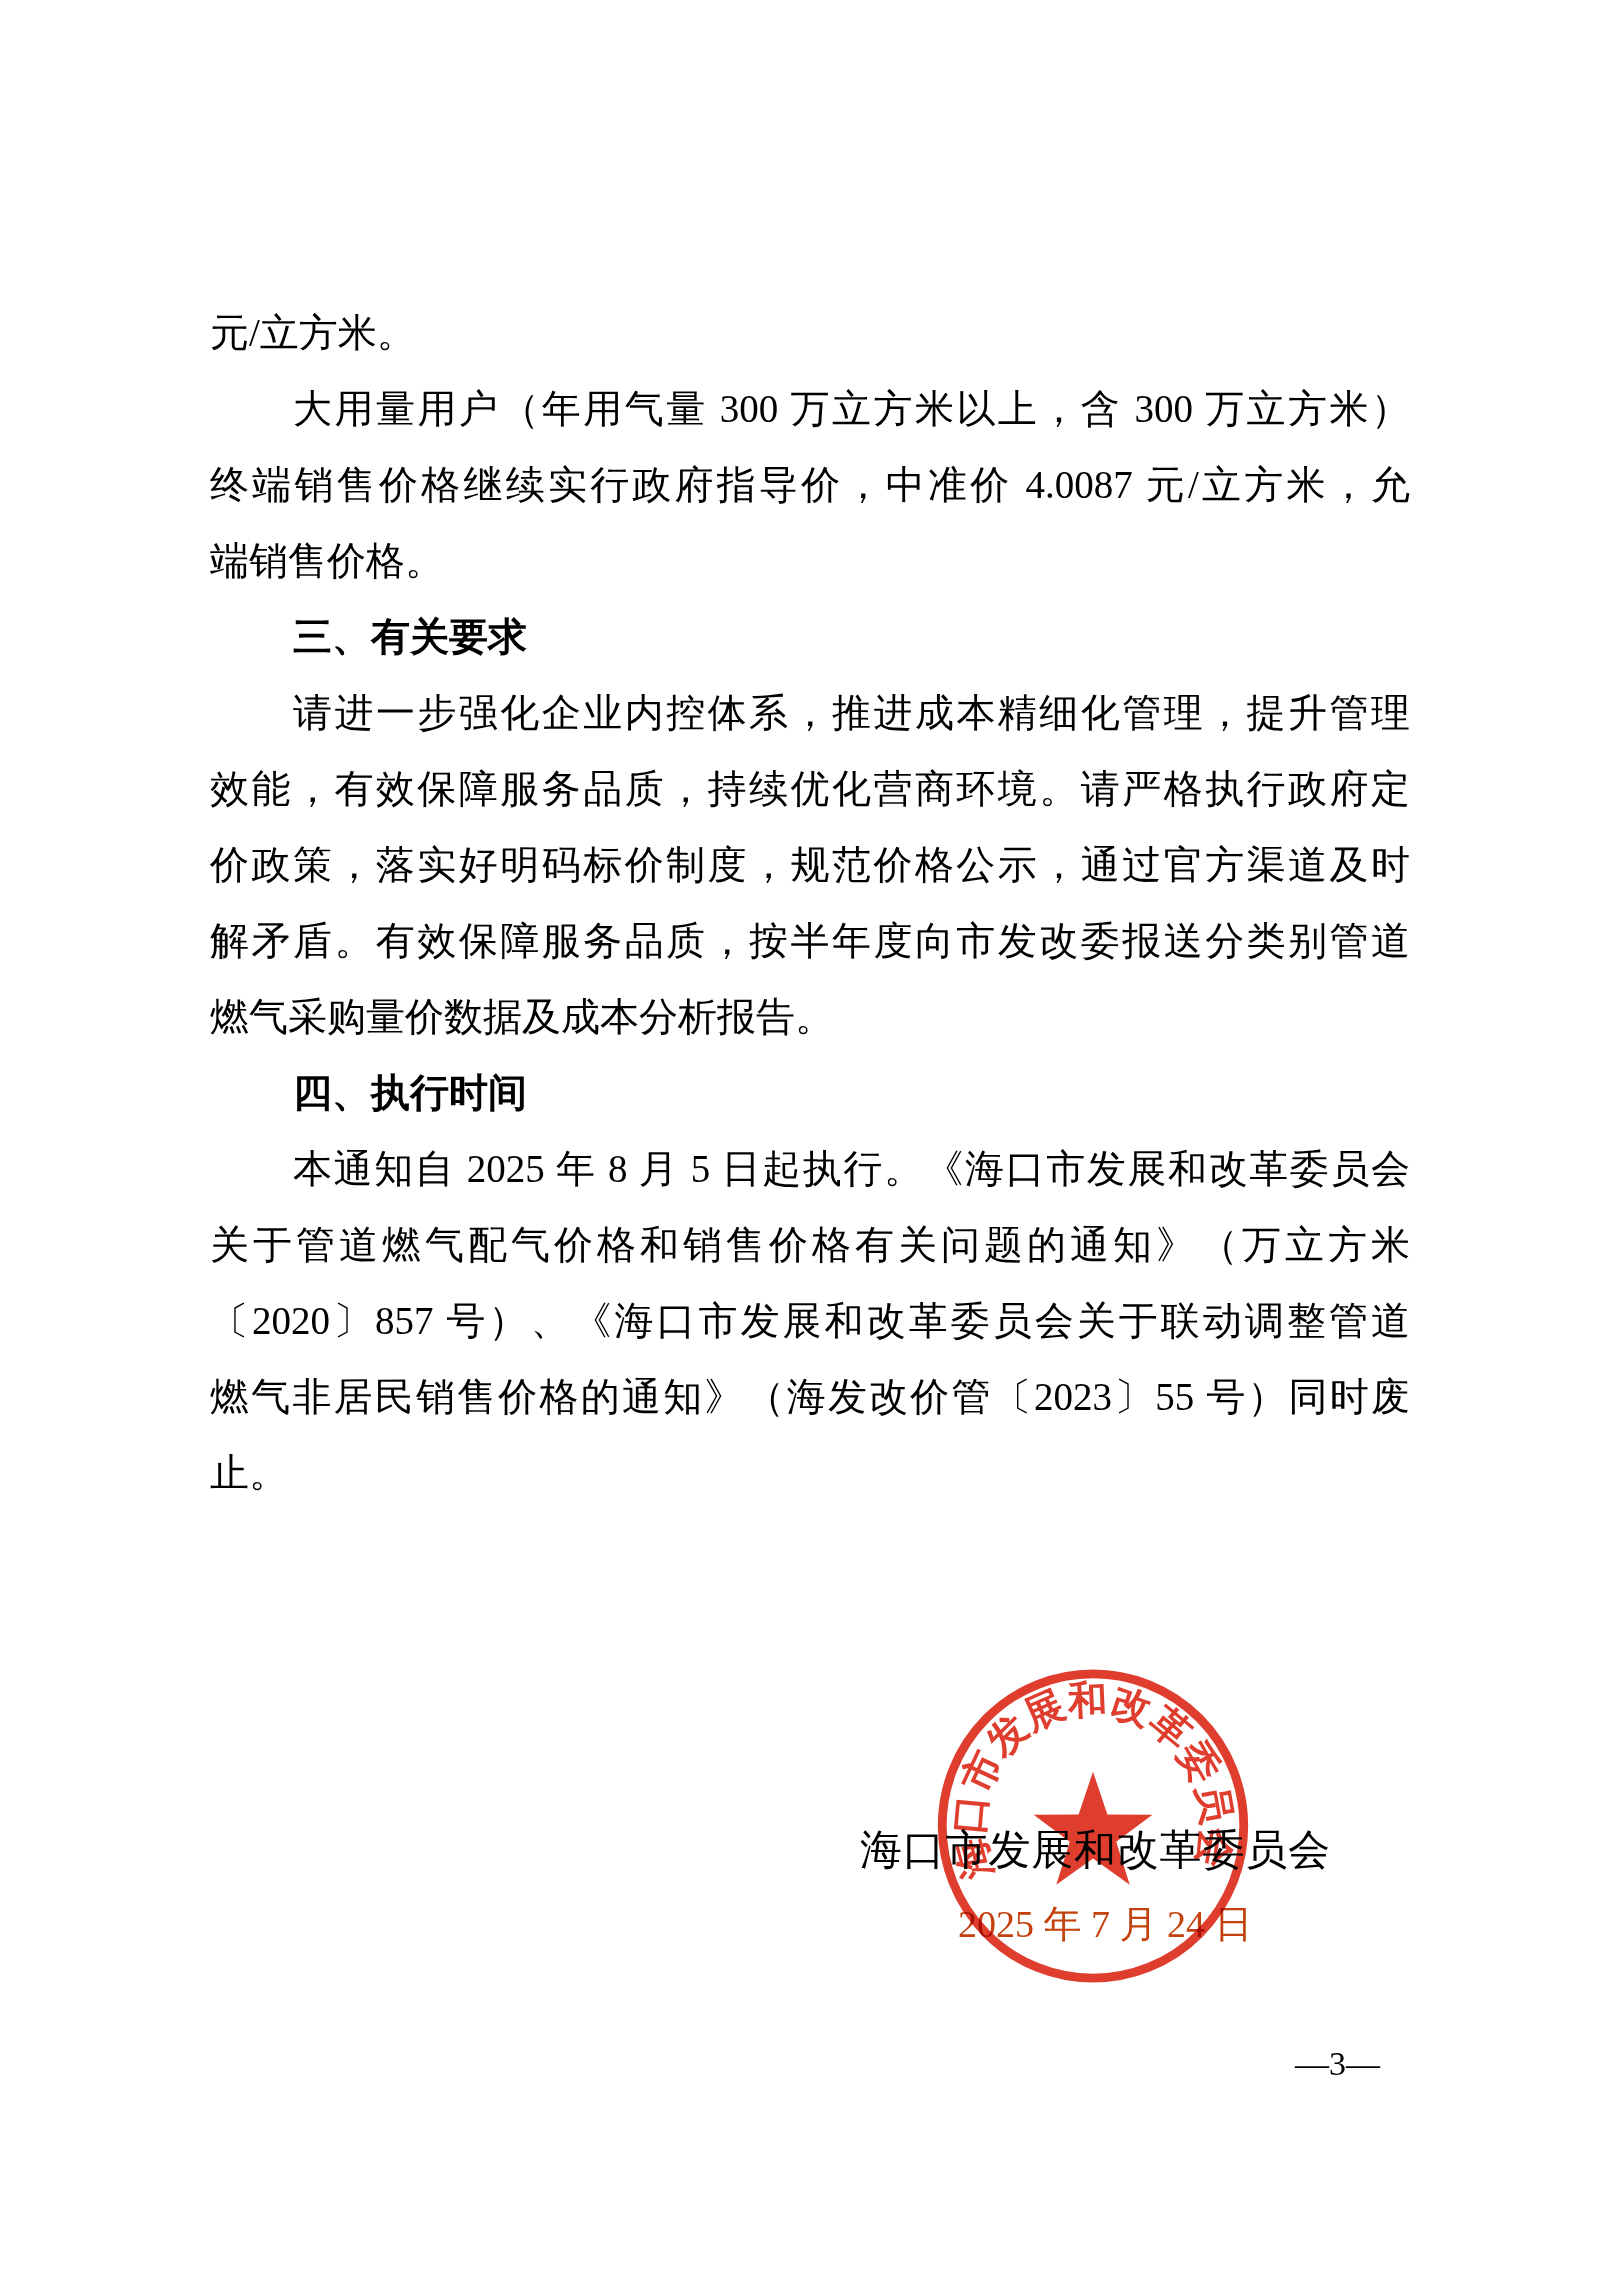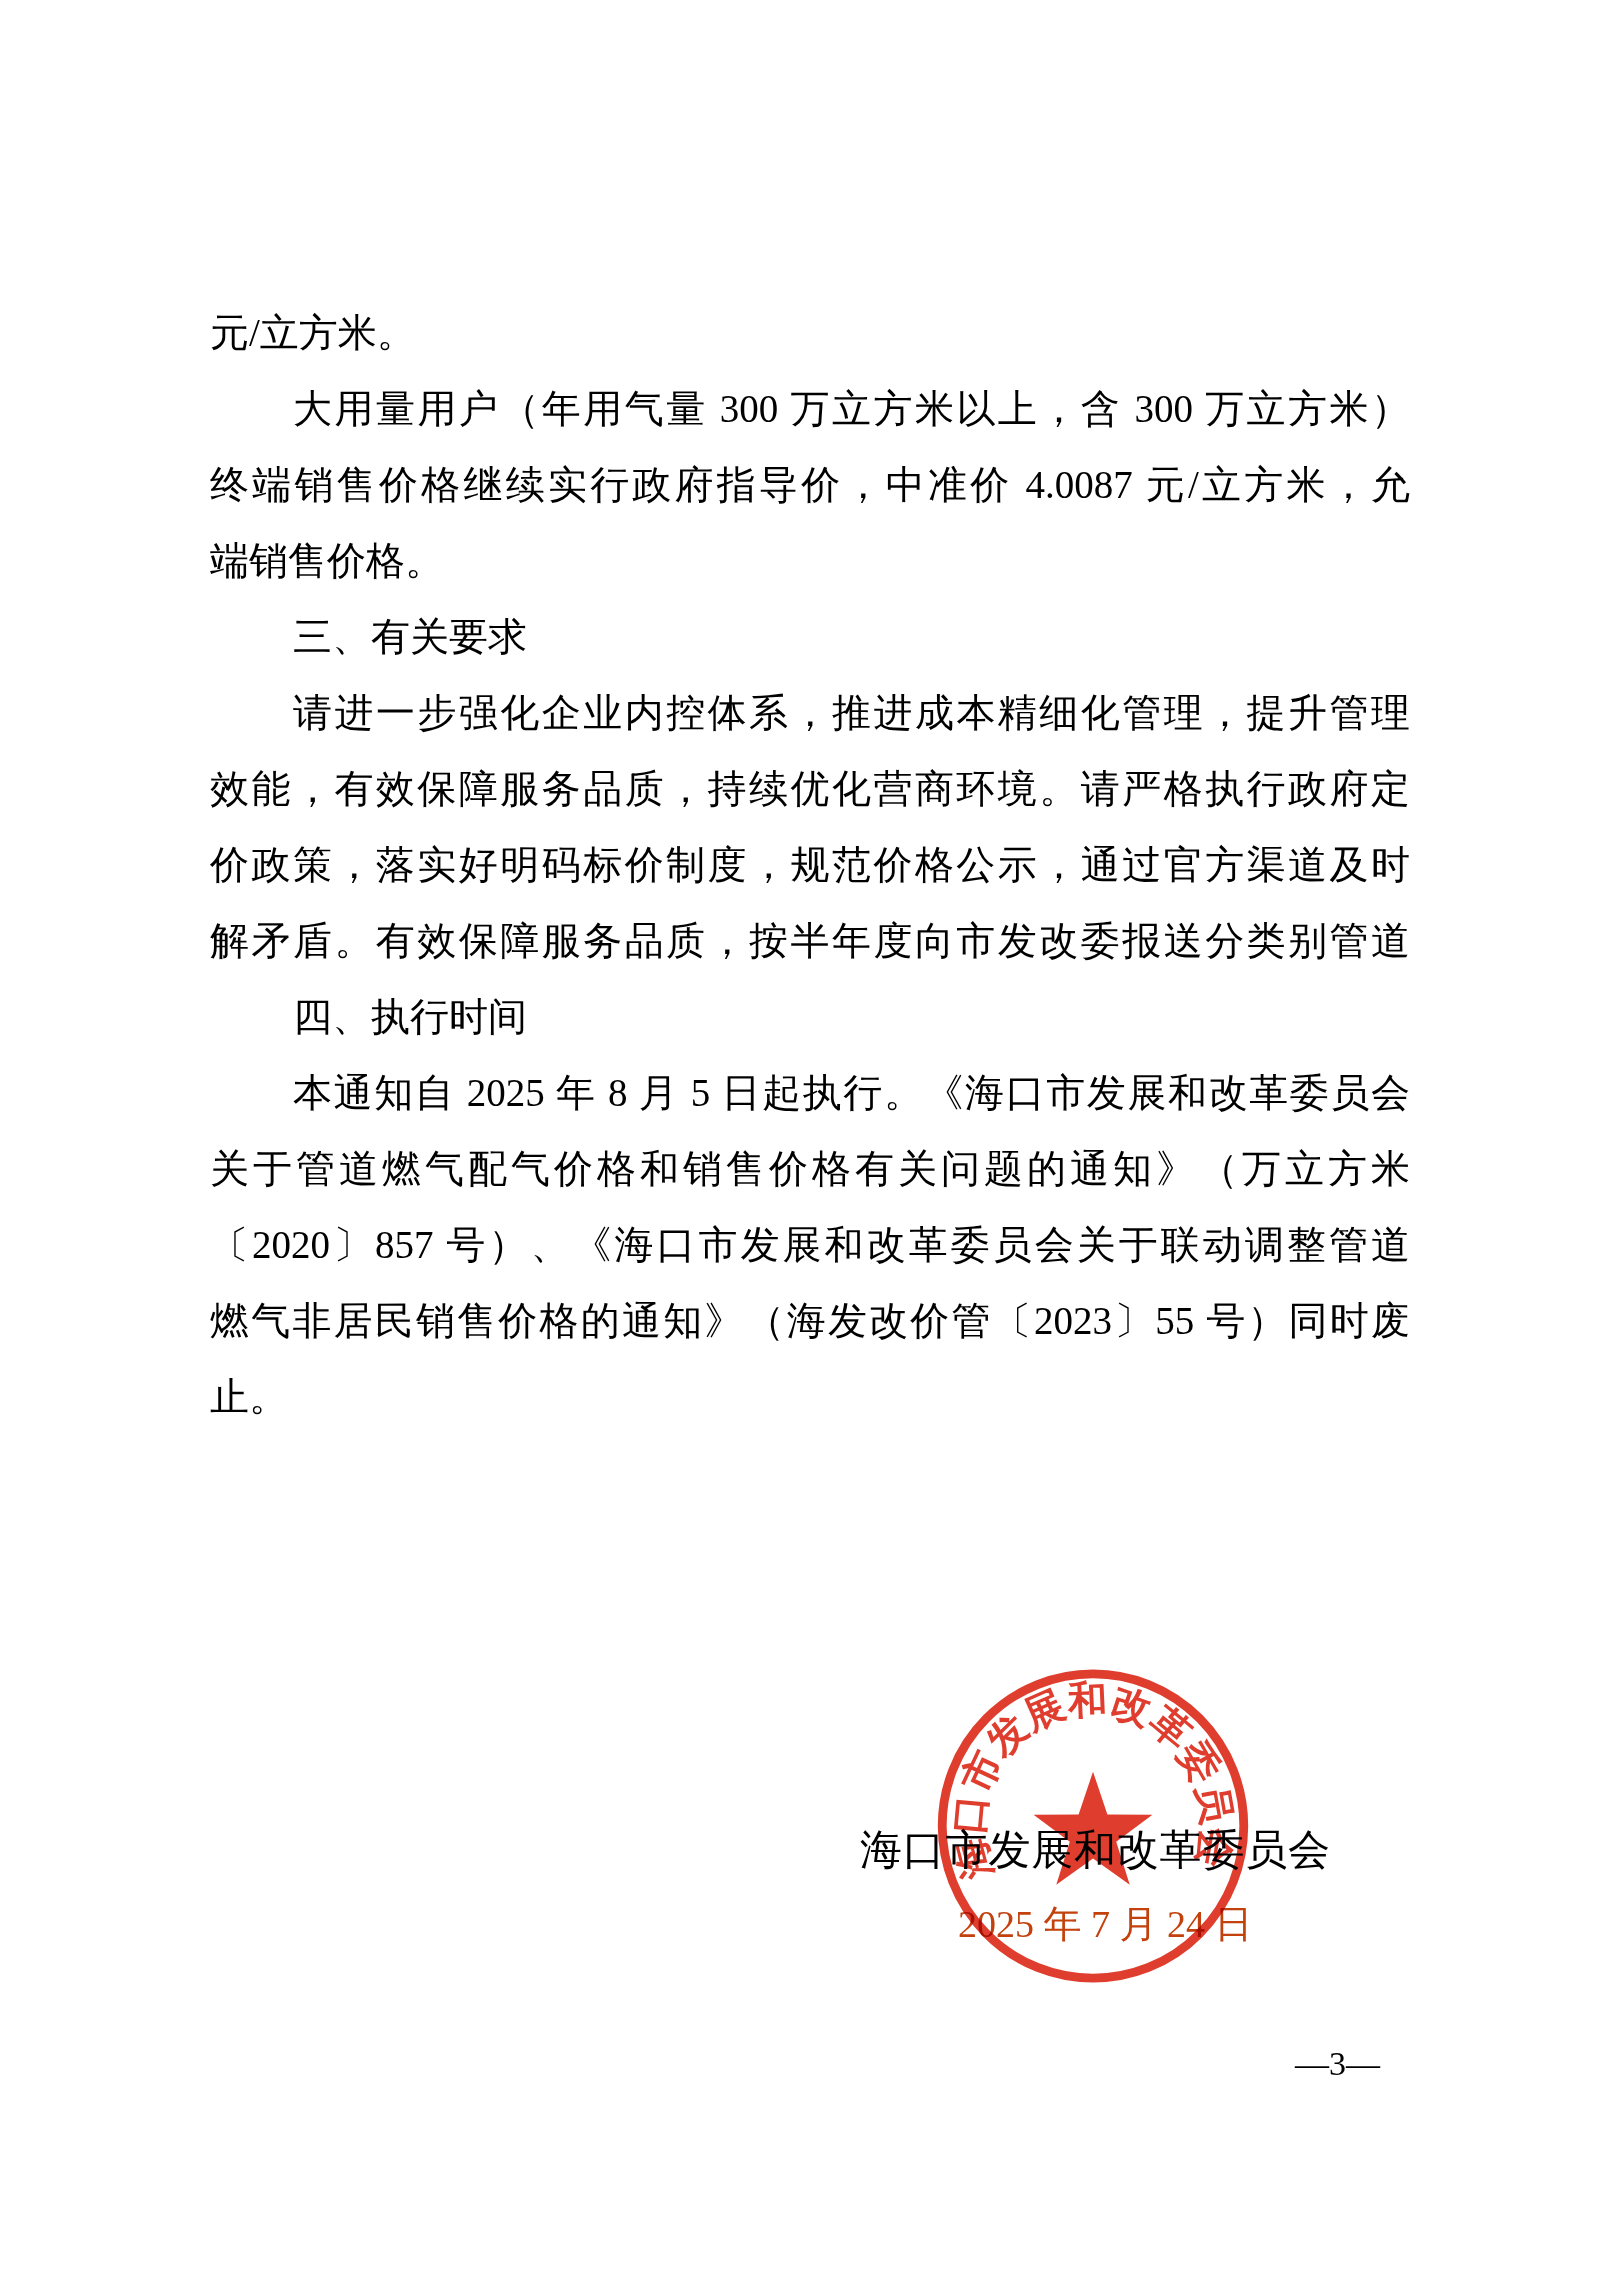--- a/index.html
+++ b/index.html
@@ -34,21 +34,21 @@
   .bodyline.justify {
     white-space: normal;
     text-align: justify;
     text-align-last: justify;
   }
   .bodyline.indent {
     padding-left: 83px;
   }
   .bodyline.heading {
     font-family: "Liberation Sans", "DejaVu Sans", sans-serif;
-    font-weight: 400;
+    font-weight: 700;
   }
   .signature {
     position: absolute;
     left: 860px;
     top: 1822px;
     width: 470px;
     height: 57px;
     line-height: 57px;
     font-size: 42px;
     text-align: justify;
@@ -106,20 +106,21 @@
   <div class="doc-body">
     <div class="bodyline">元/立方米。</div>
     <div class="bodyline indent justify">大用量用户（年用气量 300 万立方米以上，含 300 万立方米）</div>
     <div class="bodyline justify">终端销售价格继续实行政府指导价，中准价 4.0087 元/立方米，允</div>
     <div class="bodyline">端销售价格。</div>
     <div class="bodyline indent heading">三、有关要求</div>
     <div class="bodyline indent justify">请进一步强化企业内控体系，推进成本精细化管理，提升管理</div>
     <div class="bodyline justify">效能，有效保障服务品质，持续优化营商环境。请严格执行政府定</div>
     <div class="bodyline justify">价政策，落实好明码标价制度，规范价格公示，通过官方渠道及时</div>
     <div class="bodyline justify">解矛盾。有效保障服务品质，按半年度向市发改委报送分类别管道</div>
+    <div class="bodyline">燃气采购量价数据及成本分析报告。</div>
     <div class="bodyline indent heading">四、执行时间</div>
     <div class="bodyline indent justify">本通知自 2025 年 8 月 5 日起执行。《海口市发展和改革委员会</div>
     <div class="bodyline justify">关于管道燃气配气价格和销售价格有关问题的通知》（万立方米</div>
     <div class="bodyline justify">〔2020〕857 号）、《海口市发展和改革委员会关于联动调整管道</div>
     <div class="bodyline justify">燃气非居民销售价格的通知》（海发改价管〔2023〕55 号）同时废</div>
     <div class="bodyline">止。</div>
   </div>
 
   <div class="signature">海口市发展和改革委员会</div>
   <div class="sign-date">2025 年 7 月 24 日</div>

